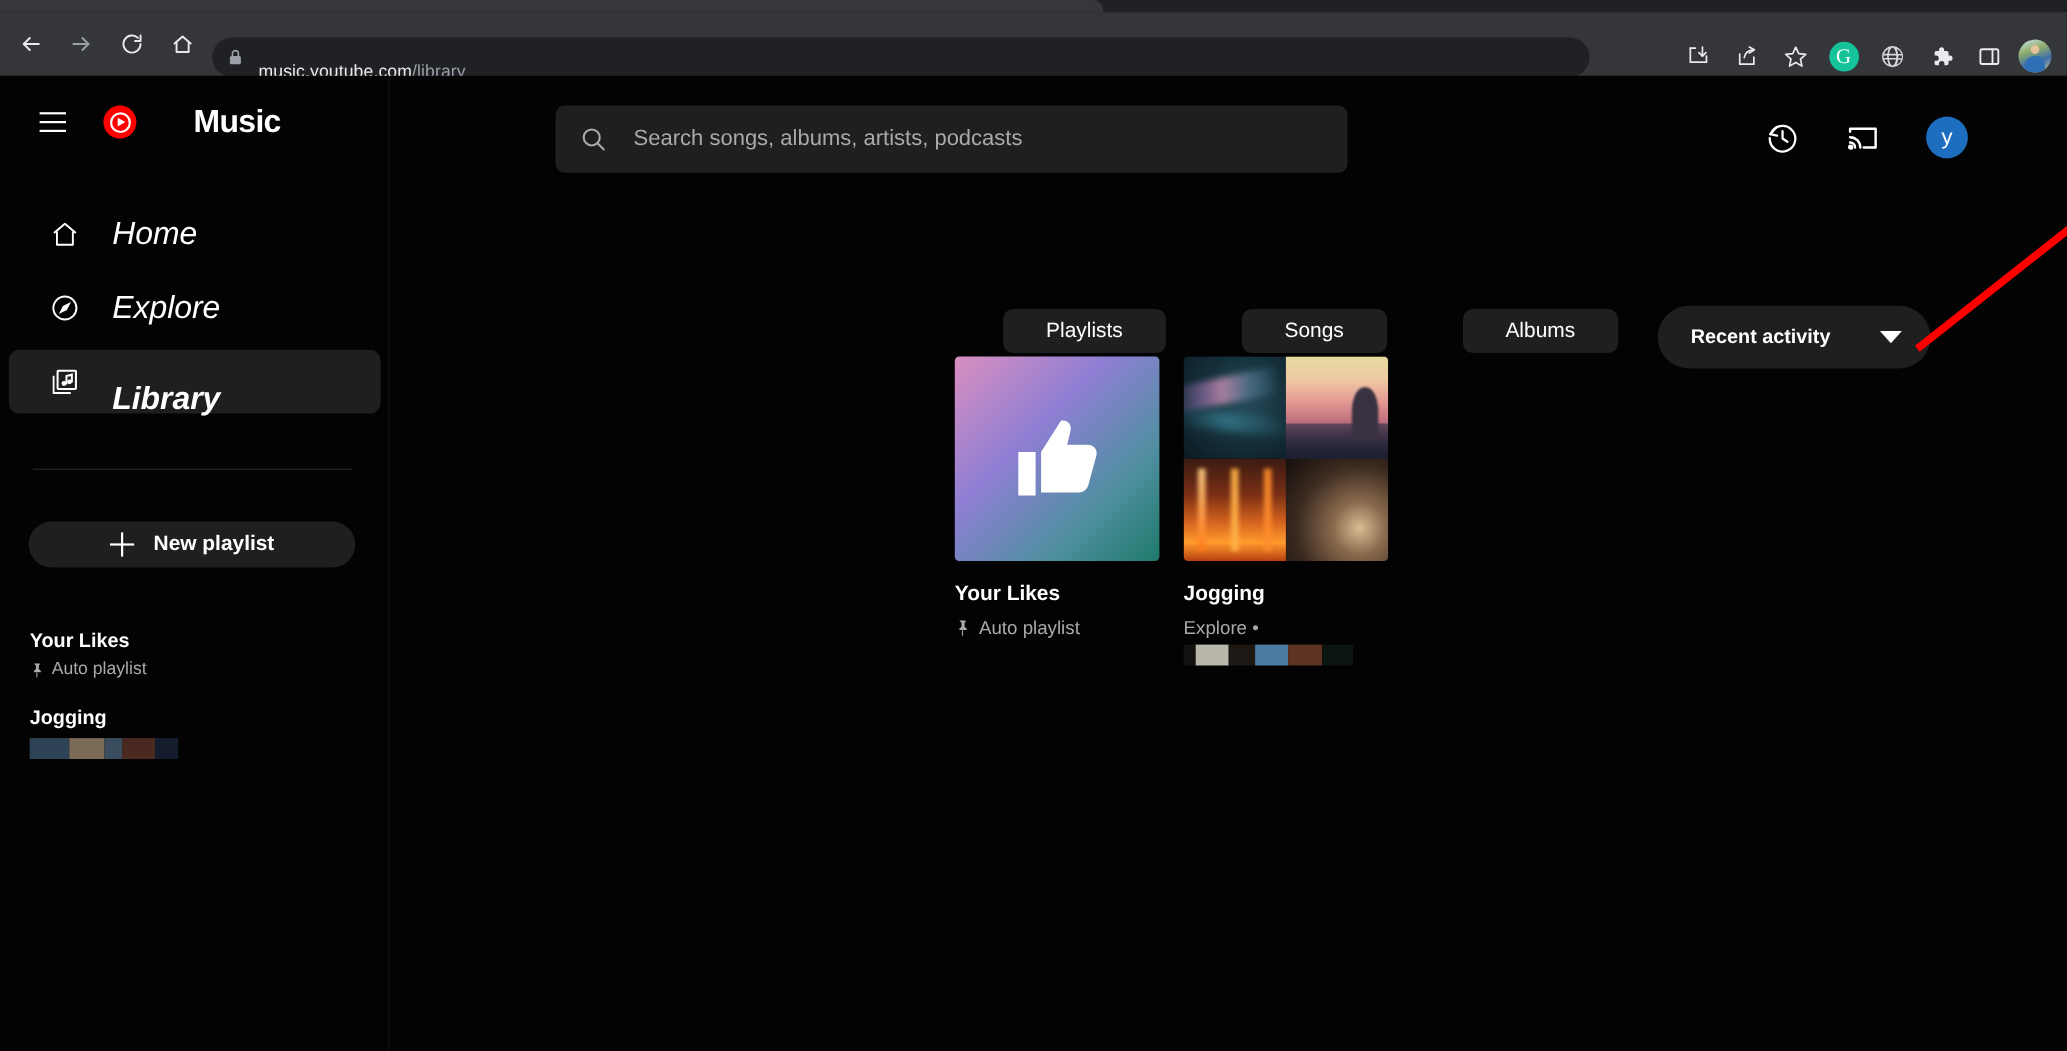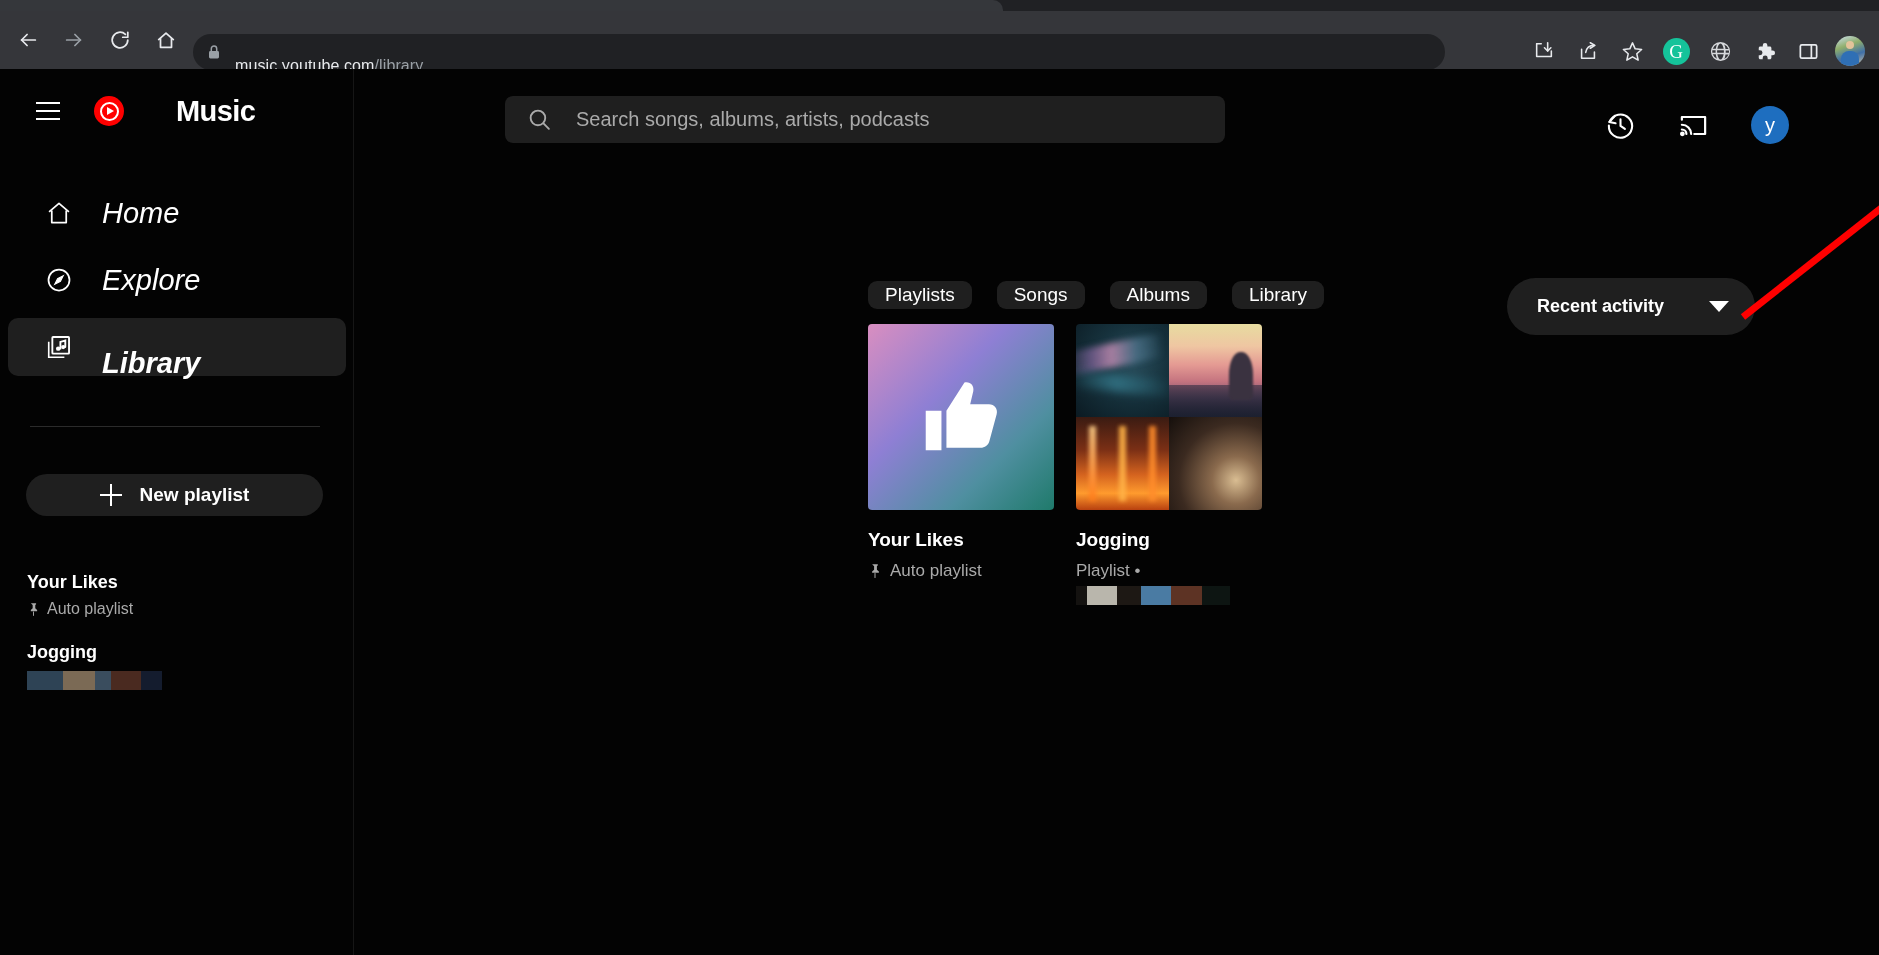--- a/index.html
+++ b/index.html
@@ -177,21 +177,21 @@
   .censor-strip i { display: block; height: 100%; }
 
   
   #main {
     position: absolute; left: 355px; top: 0;
     width: 1524px; height: 886px; background: #030303;
   }
 
   #search-bar {
     position: absolute; left: 150px; top: 27px;
-    width: 720px; height: 47px; background: #1f1f1f;
+    width: 720px; height: 61px; background: #1f1f1f;
     border-radius: 8px; display: flex; align-items: center;
     padding: 0 22px; cursor: text;
   }
   #search-icon { margin-right: 24px; display: flex; }
   #search-placeholder { font-size: 20px; color: #aaa; }
 
   #header-actions {
     position: absolute; right: 90px; top: 27px;
     height: 58px; display: flex; align-items: center; gap: 42px;
   }
@@ -200,24 +200,25 @@
     width: 38px; height: 38px; border-radius: 50%;
     background: #1e6ebf; color: #fff; font-size: 20px;
     display: flex; align-items: center; justify-content: center;
     cursor: pointer; font-weight: 500;
   }
 
   #chips-row {
     position: absolute; left: 513px; top: 212px; display: flex; gap: 25px;
   }
   .chip {
-    height: 28px; background: #1f1f1f; border-radius: 9px;
-    display: flex; align-items: center; padding: 0 17px;
+    height: 40px; background: #1f1f1f; border-radius: 9px;
+    display: flex; align-items: center; padding: 0 39px;
     font-size: 19px; color: #fff; font-weight: 500; cursor: pointer;
     white-space: nowrap;
+    margin-left: 44px;
   }
 
   #sort-dropdown {
     position: absolute; left: 1152px; top: 209px;
     width: 248px; height: 57px; background: #1f1f1f;
     border-radius: 29px; display: flex; align-items: center;
     justify-content: space-between; padding: 0 26px 0 30px; cursor: pointer;
   }
   #sort-label { font-size: 18px; font-weight: bold; color: #fff; }
   #sort-caret {
@@ -517,21 +518,21 @@
       </div>
 
       <div class="card">
         <div class="card-thumb" id="jogging-thumb">
           <div class="tile" id="tile-1"></div>
           <div class="tile" id="tile-2"></div>
           <div class="tile" id="tile-3"></div>
           <div class="tile" id="tile-4"></div>
         </div>
         <div class="card-title">Jogging</div>
-        <div class="card-sub">Playlist •</div>
+        <div class="card-sub">Explore •</div>
         <div class="censor-strip" style="margin-top:5px;">
           <i style="width:11px;background:#141210;"></i>
           <i style="width:30px;background:#b9b6ac;"></i>
           <i style="width:24px;background:#1d1814;"></i>
           <i style="width:30px;background:#4a7ba3;"></i>
           <i style="width:31px;background:#5d3324;"></i>
           <i style="width:28px;background:#0d1512;"></i>
         </div>
       </div>
     </div>

